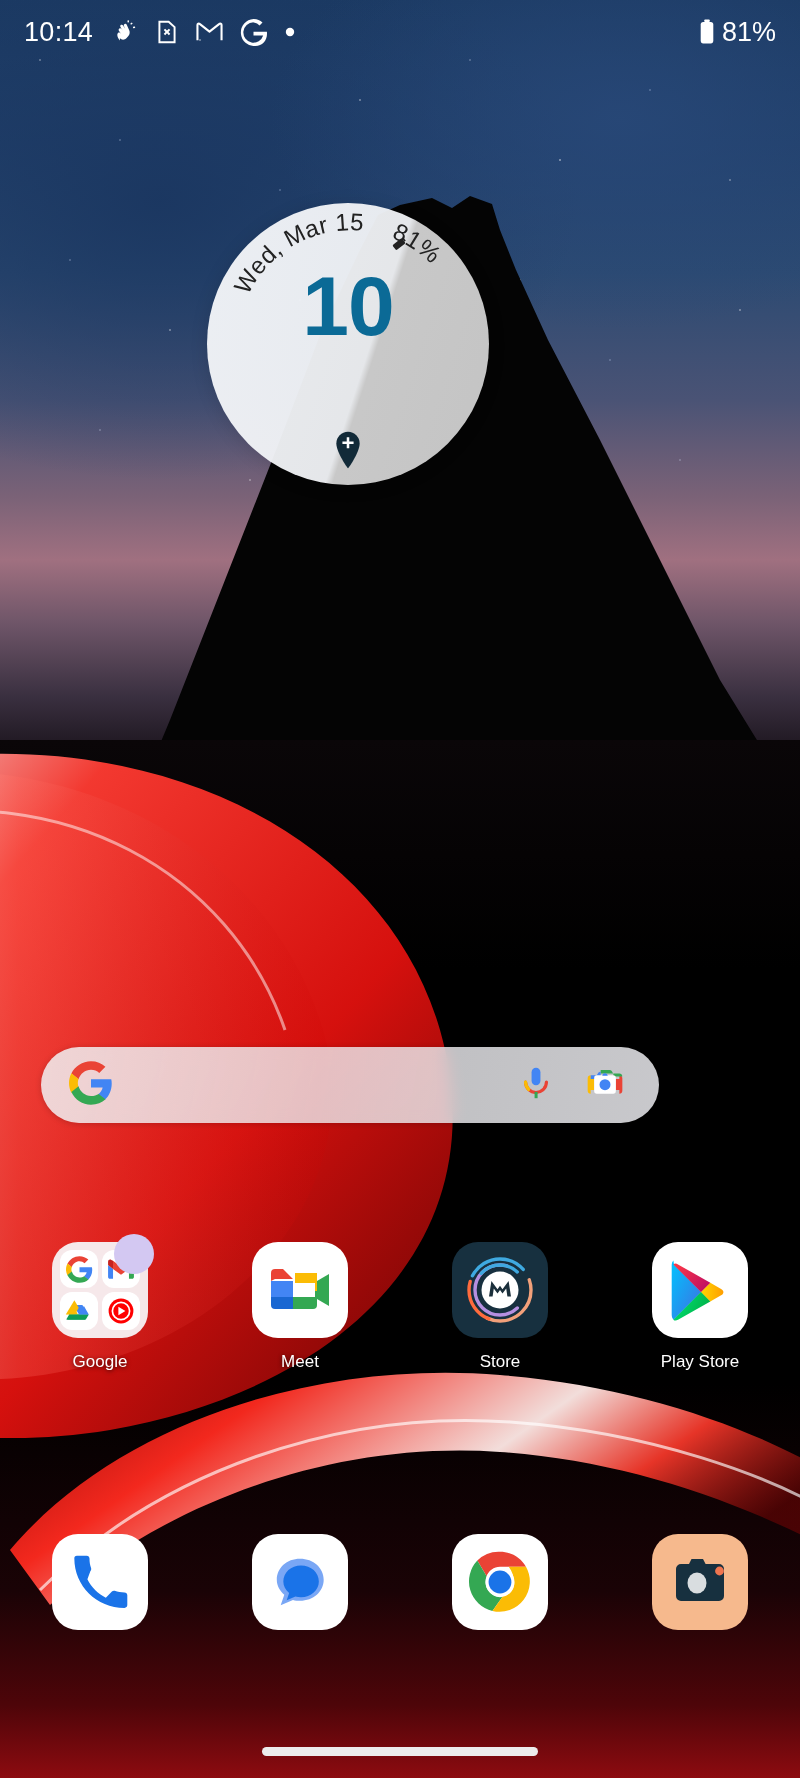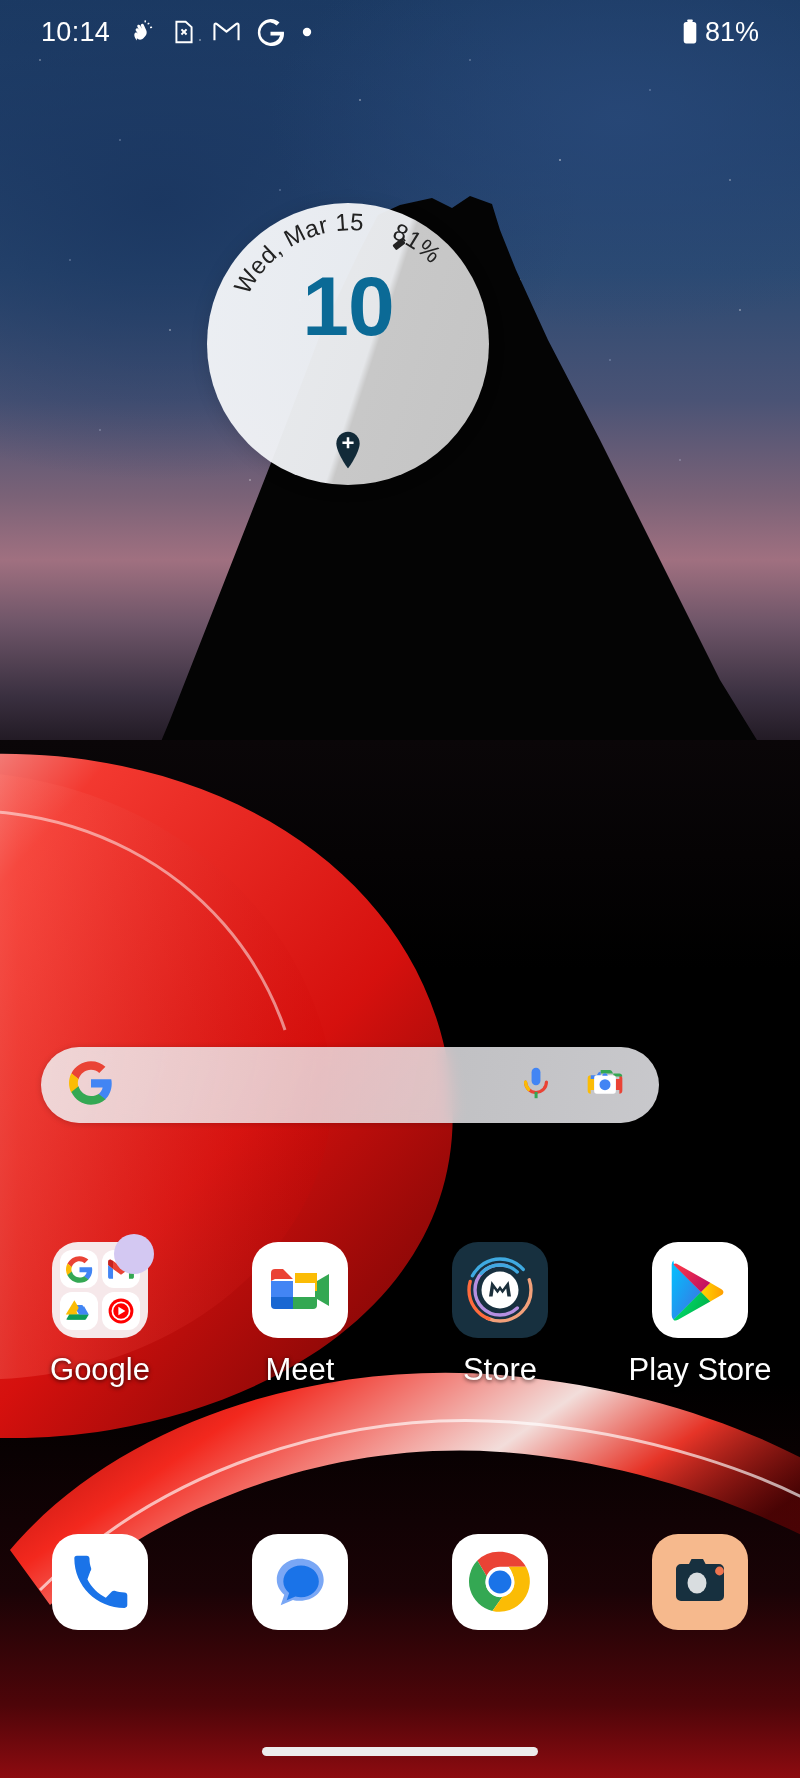--- a/index.html
+++ b/index.html
@@ -61,21 +61,21 @@
   .wall-lower{
     position:absolute; left:0; top:740px; width:800px; height:1038px;
     background:linear-gradient(180deg,#0a0608 0%, #000 22%, #000 62%, #1a0306 82%, #4e0509 93%, #8d0b10 100%);
   }
   .light-ribbon{ position:absolute; left:-60px; top:700px; width:900px; height:760px; }
   .ribbon2{ position:absolute; left:-20px; top:1300px; width:860px; height:400px; }
 
   
   .statusbar{
     position:absolute; left:0; top:0; width:800px; height:64px;
-    display:flex; align-items:center; padding:0 41px; z-index:30;
+    display:flex; align-items:center; padding:0 24px; z-index:30;
     color:#fff;
   }
   .sb-time{ font-size:27px; font-weight:400; letter-spacing:.3px; }
   .sb-icons{ display:flex; align-items:center; gap:17px; margin-left:19px; }
   .sb-right{ margin-left:auto; display:flex; align-items:center; gap:5px; }
   .sb-batt-pct{ font-size:27px; font-weight:500; }
 
   
   .clock-widget{
     position:absolute; left:207px; top:203px; width:282px; height:282px;
@@ -112,21 +112,21 @@
   
   .app-row{
     position:absolute; left:0; top:1242px; width:800px;
     display:flex; z-index:20;
   }
   .app-cell{
     width:200px; display:flex; flex-direction:column; align-items:center;
   }
   .app-icon-wrap{ position:relative; width:96px; height:96px; }
   .app-label{
-    margin-top:14px; color:#fff; font-size:31px; font-weight:400;
+    margin-top:14px; color:#fff; font-size:17px; font-weight:400;
     text-shadow:0 1px 4px rgba(0,0,0,.75); white-space:nowrap;
   }
 
   
   .folder{
     width:96px; height:96px; border-radius:26px;
     background:rgba(247,247,250,.93);
     display:grid; grid-template-columns:1fr 1fr; grid-template-rows:1fr 1fr;
     gap:4px; padding:8px;
   }

